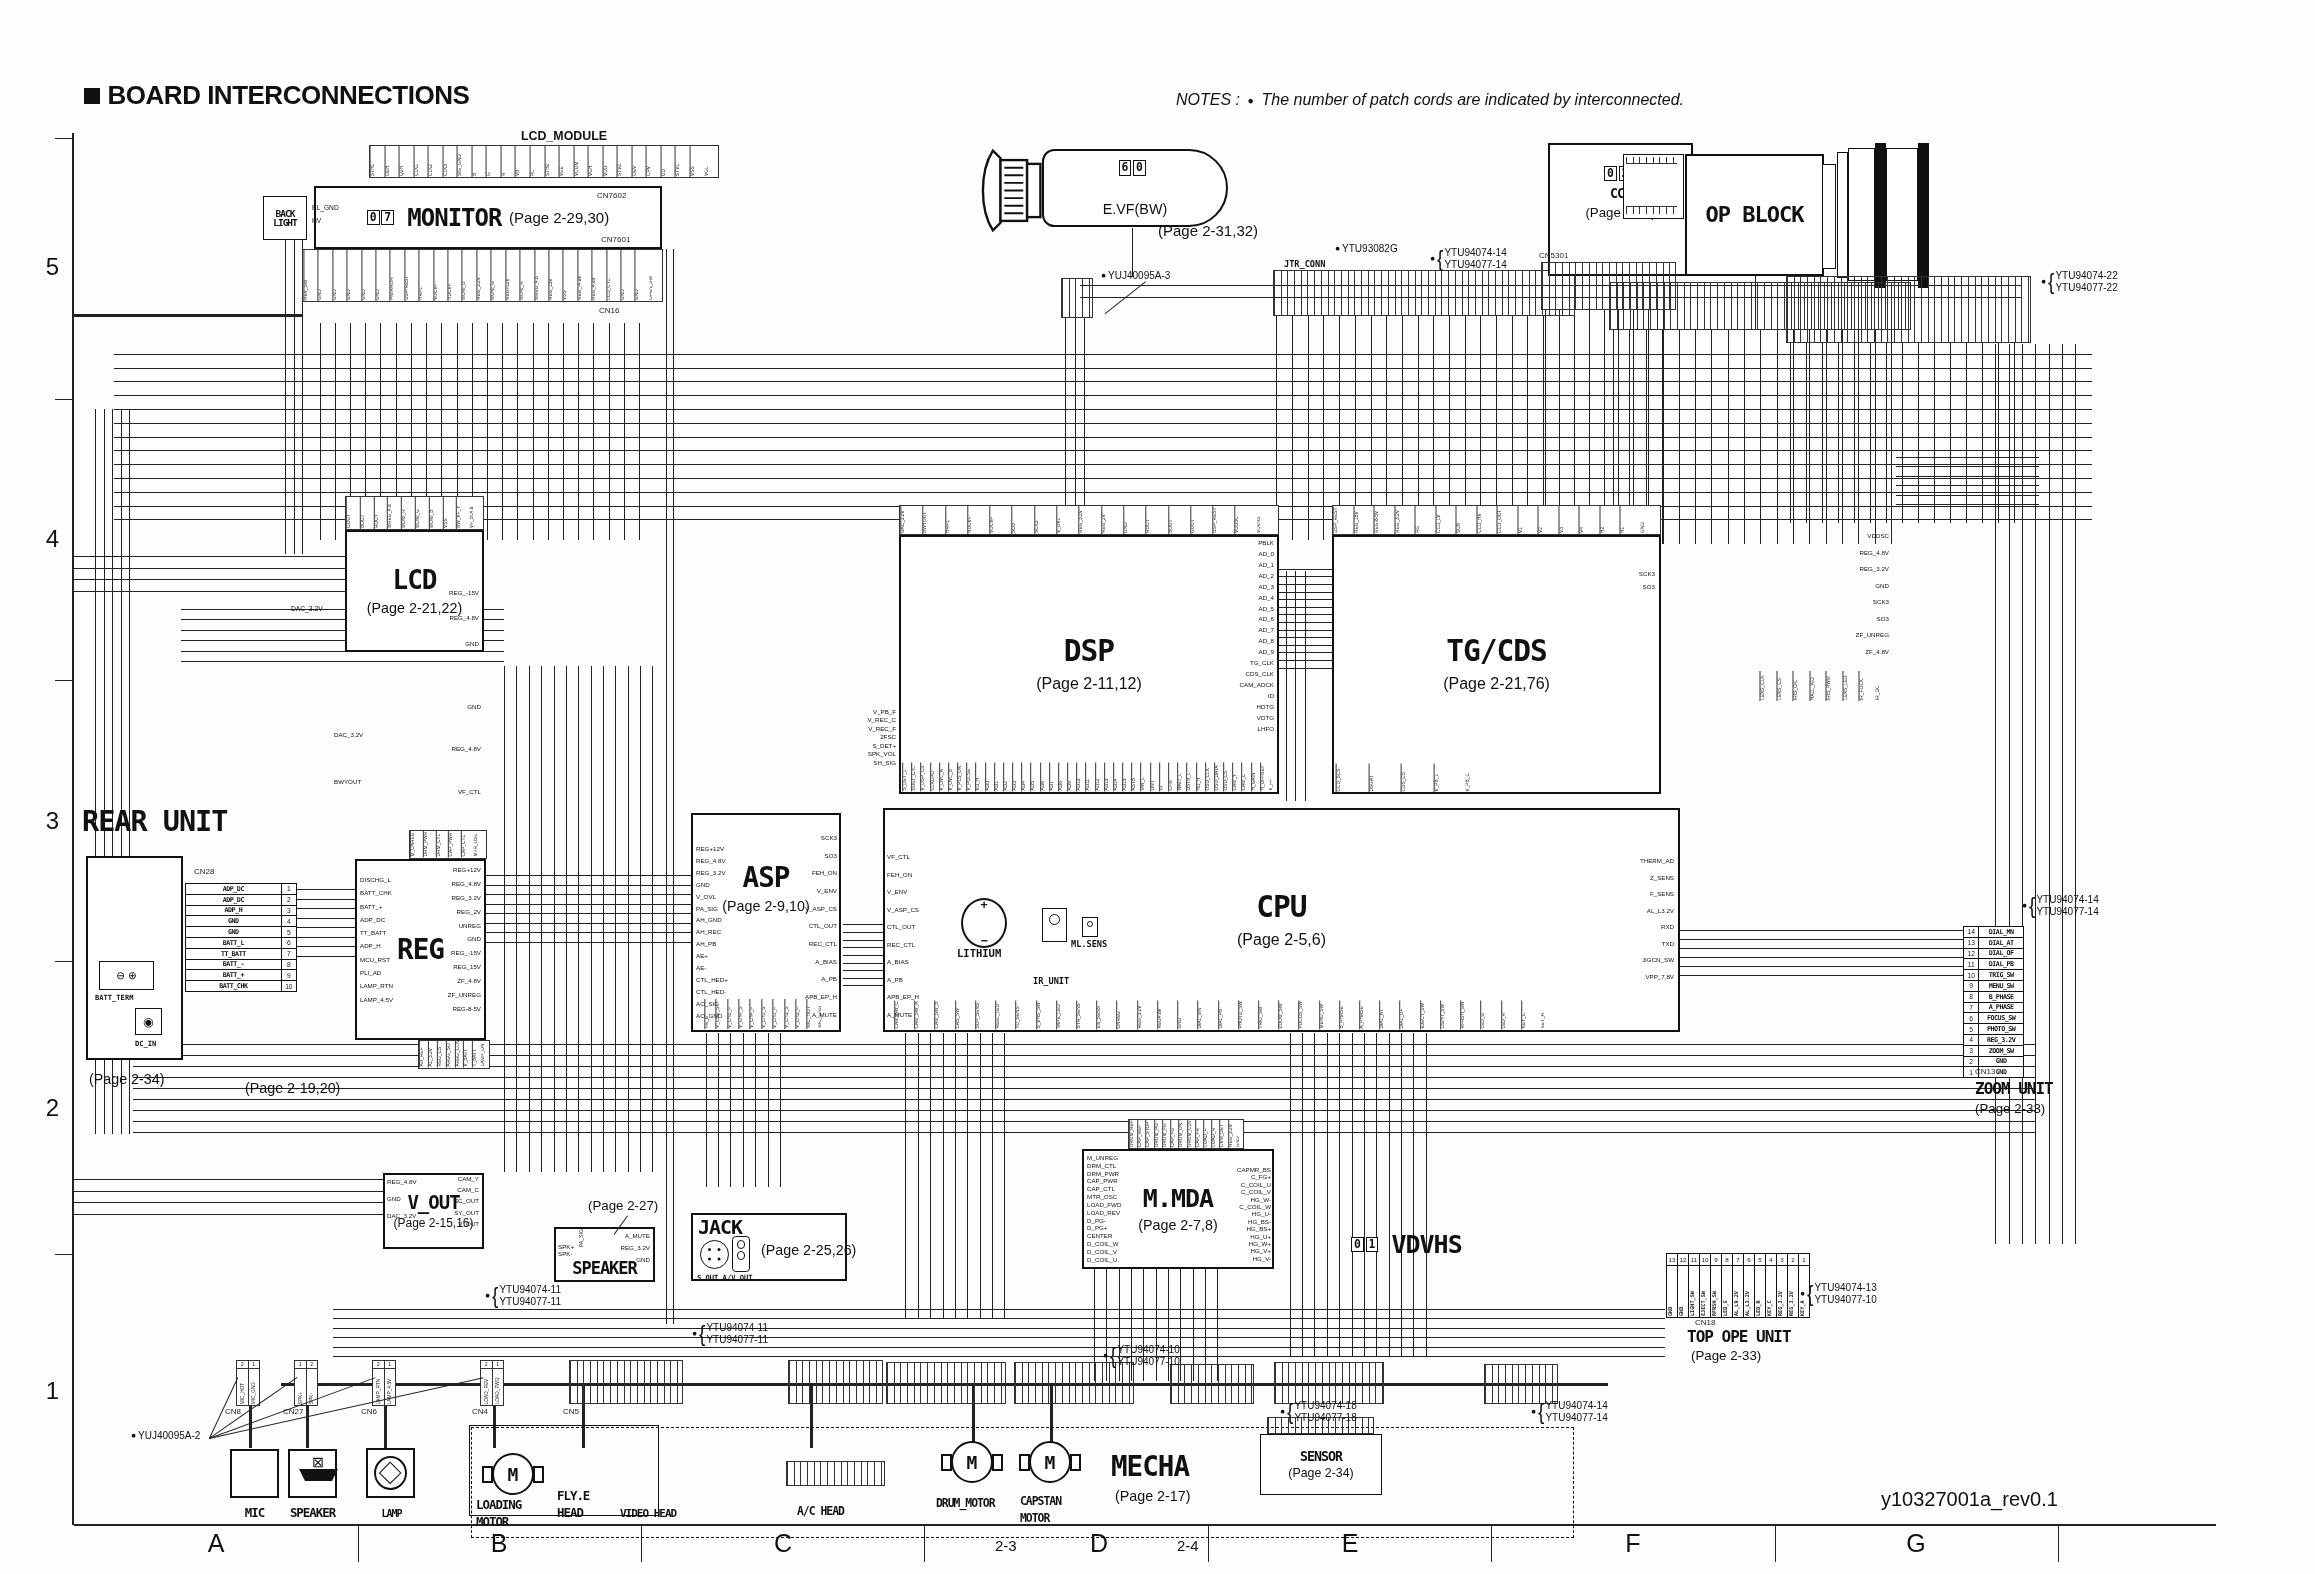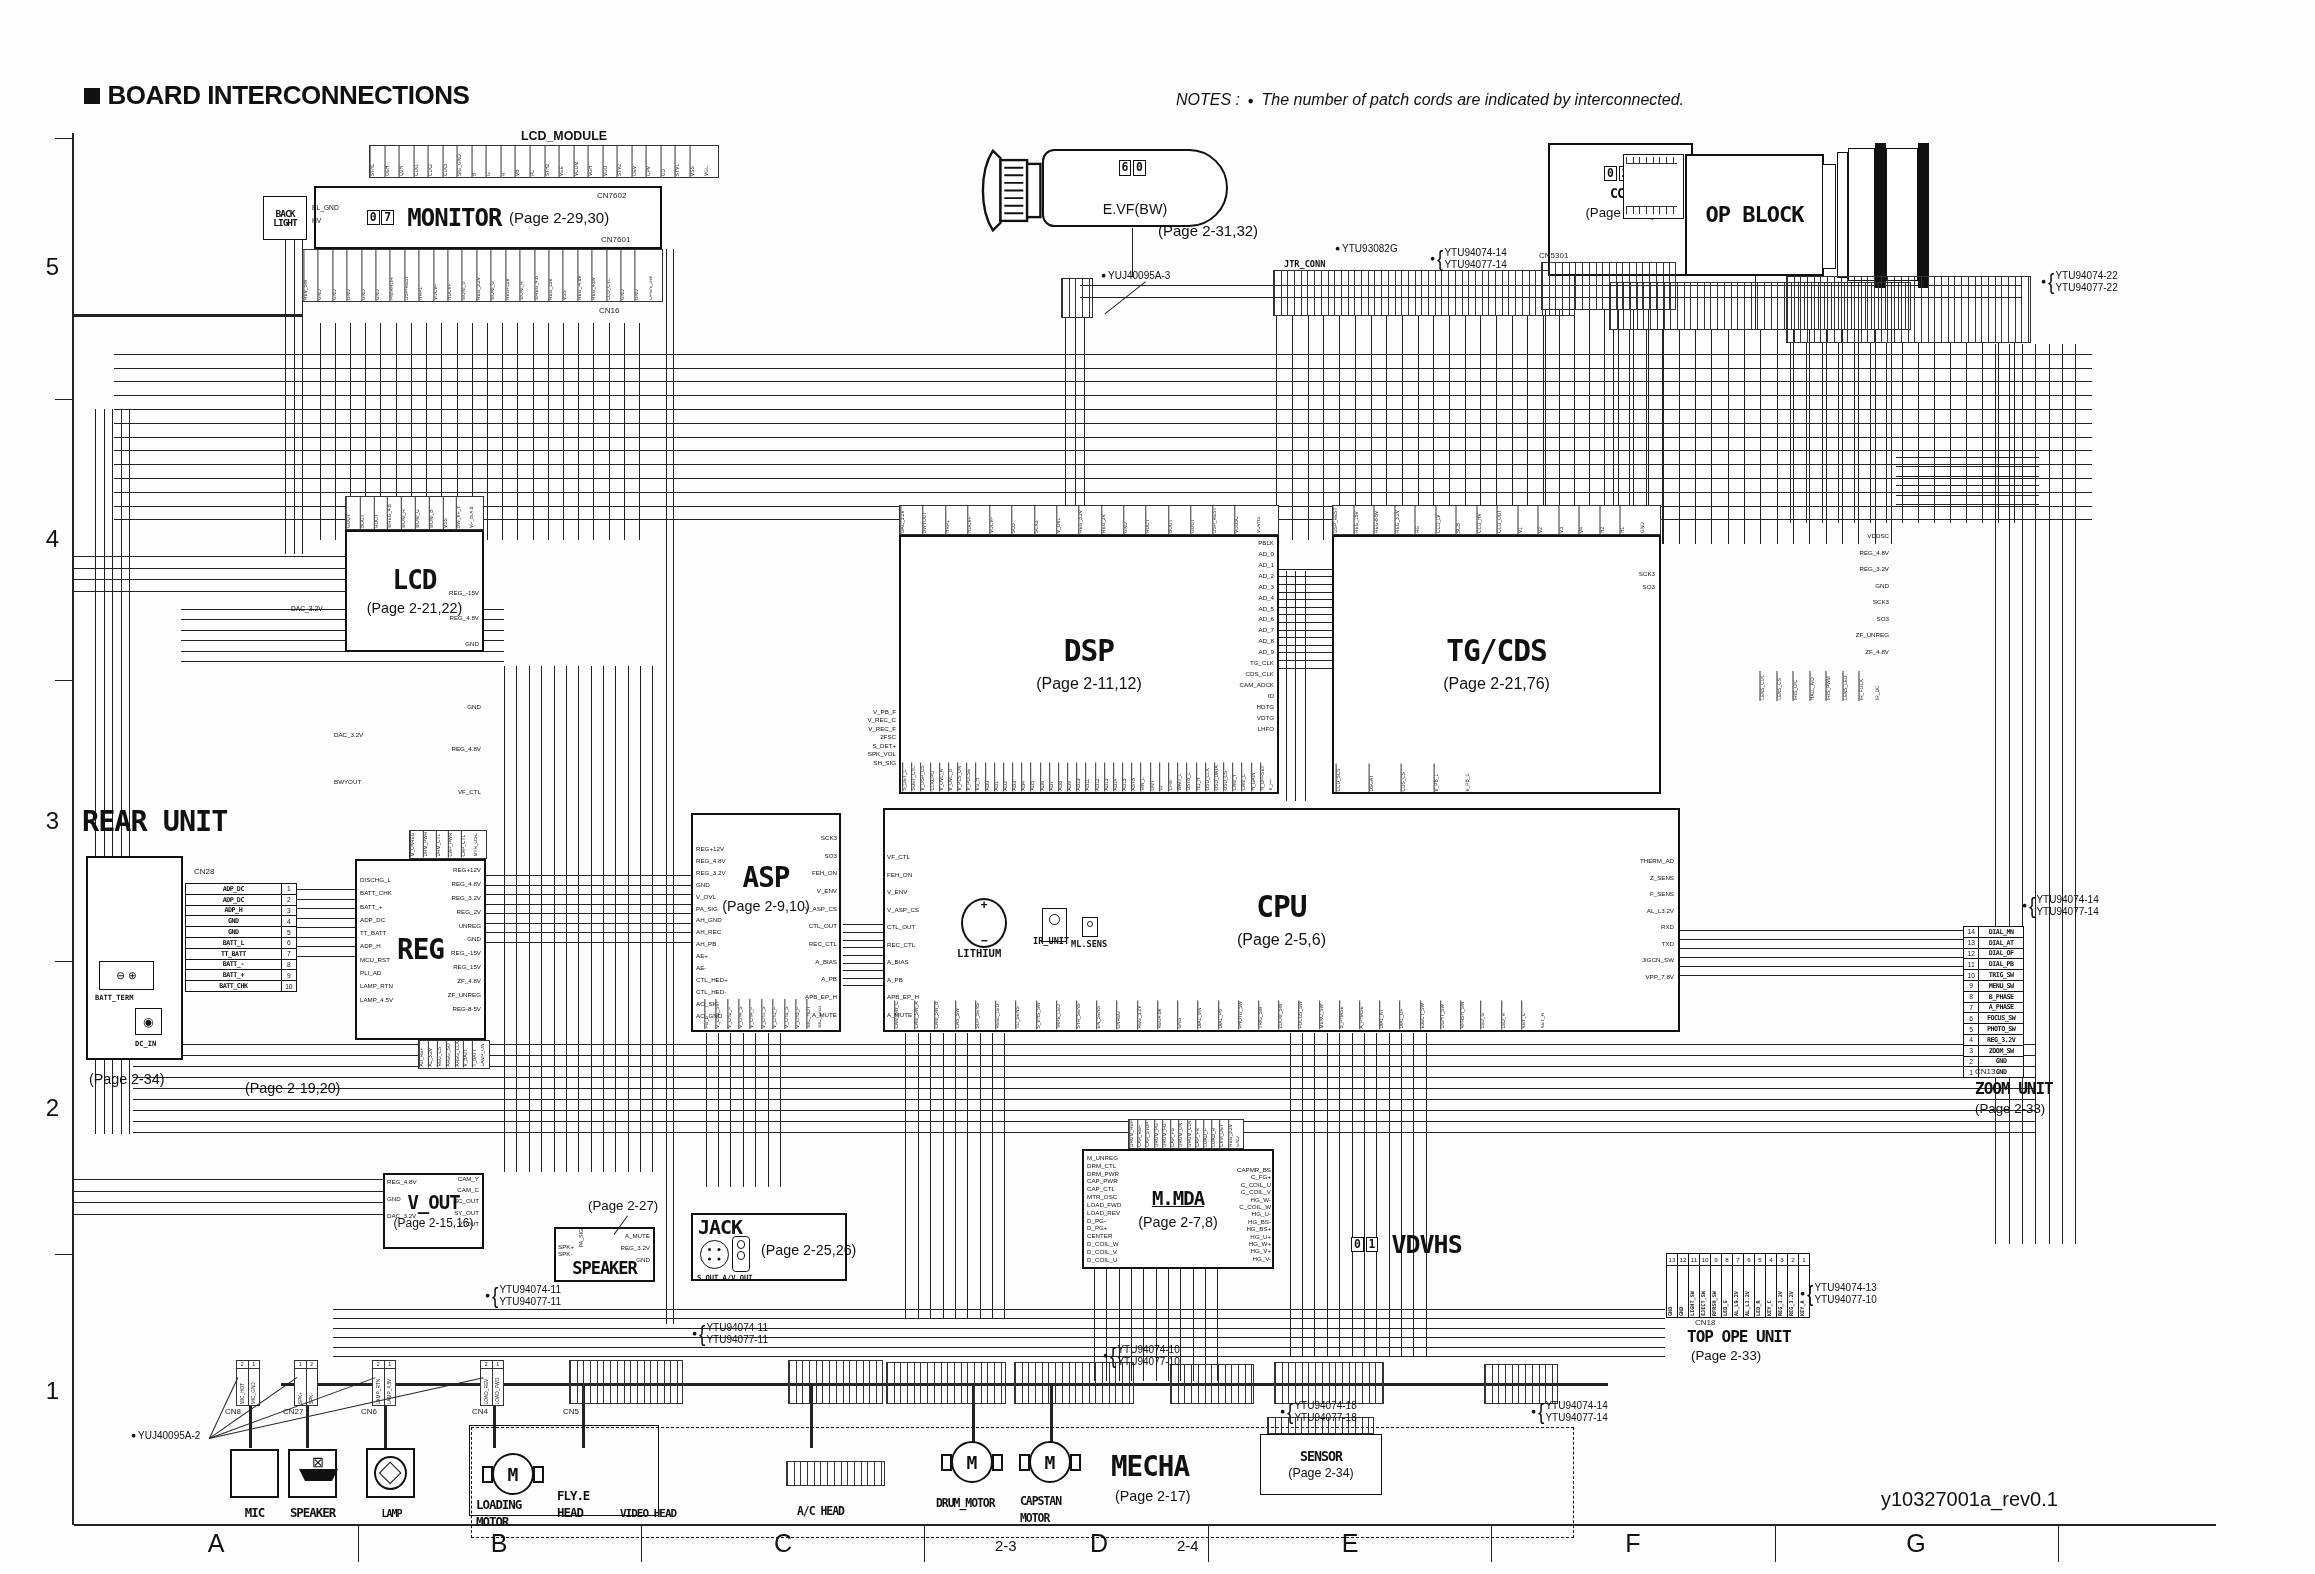--- a/index.html
+++ b/index.html
@@ -952,21 +952,21 @@
       <span>LED_R</span>
       <span>KEY_C</span>
       <span>KEY_A</span>
     </div>
   <div class="lith" style="left:961px;top:898px;width:42px;height:46px;">
     <i class="p">+</i>
       <i class="m">−</i>
   </div>
   <div class="abs" style="left:957px;top:947px;font:bold 10.5px 'DejaVu Sans Mono',monospace;">LITHIUM</div>
   <div class="iru" style="left:1042px;top:908px;width:23px;height:32px;"></div>
-  <div class="abs" style="left:1033px;top:936px;font:bold 8.6px 'DejaVu Sans Mono',monospace;">IR_UNIT</div>
+  <div class="abs" style="left:1033px;top:976px;font:bold 8.6px 'DejaVu Sans Mono',monospace;">IR_UNIT</div>
   <div class="mls" style="left:1082px;top:917px;width:14.3px;height:18px;"></div>
   <div class="abs" style="left:1071px;top:939px;font:bold 8.6px 'DejaVu Sans Mono',monospace;">ML.SENS</div>
 
   <div class="pinstrip" style="left:1128px;top:1119px;width:116px;height:30px;">
       <span>DRUM_REF</span>
       <span>CAP_REF</span>
       <span>CAP_STOP</span>
       <span>DRUM_PG</span>
       <span>DRUM_FG</span>
       <span>CAP_FG</span>
@@ -974,21 +974,21 @@
       <span>DRUM_CLK</span>
       <span>CAP_FR</span>
       <span>LOAD_F</span>
       <span>LOAD_R</span>
       <span>CVM_DET</span>
       <span>REG_3.2V</span>
       <span>GND</span>
     </div>
   <div class="blk" style="left:1082px;top:1149px;width:192px;height:120px;">
     <div class="blk-center" style="gap:7.6px;">
-      <span class="bt" style="font-size:19px;text-decoration:underline;">M.MDA</span>
+      <span class="bt" style="font-size:25px;">M.MDA</span>
       <span class="pg" style="font-size:14.3px;">(Page 2-7,8)</span>
     </div>
   </div>
   <div class="pcol" style="left:1087px;top:1155px;width:57px;height:108px;">
       <span>M_UNREG</span>
       <span>DRM_CTL</span>
       <span>DRM_PWR</span>
       <span>CAP_PWR</span>
       <span>CAP_CTL</span>
       <span>MTR_OSC</span>

